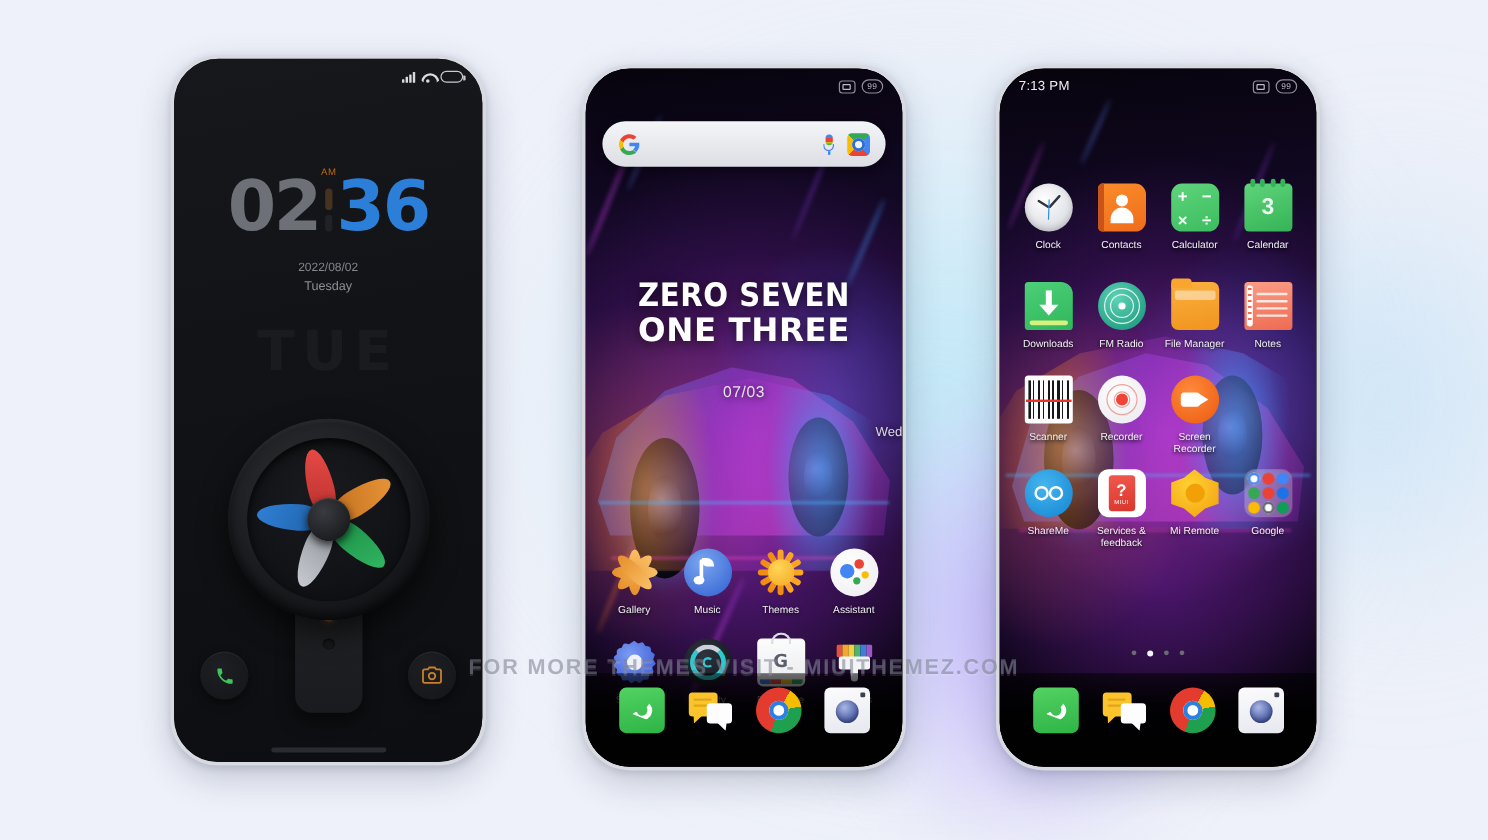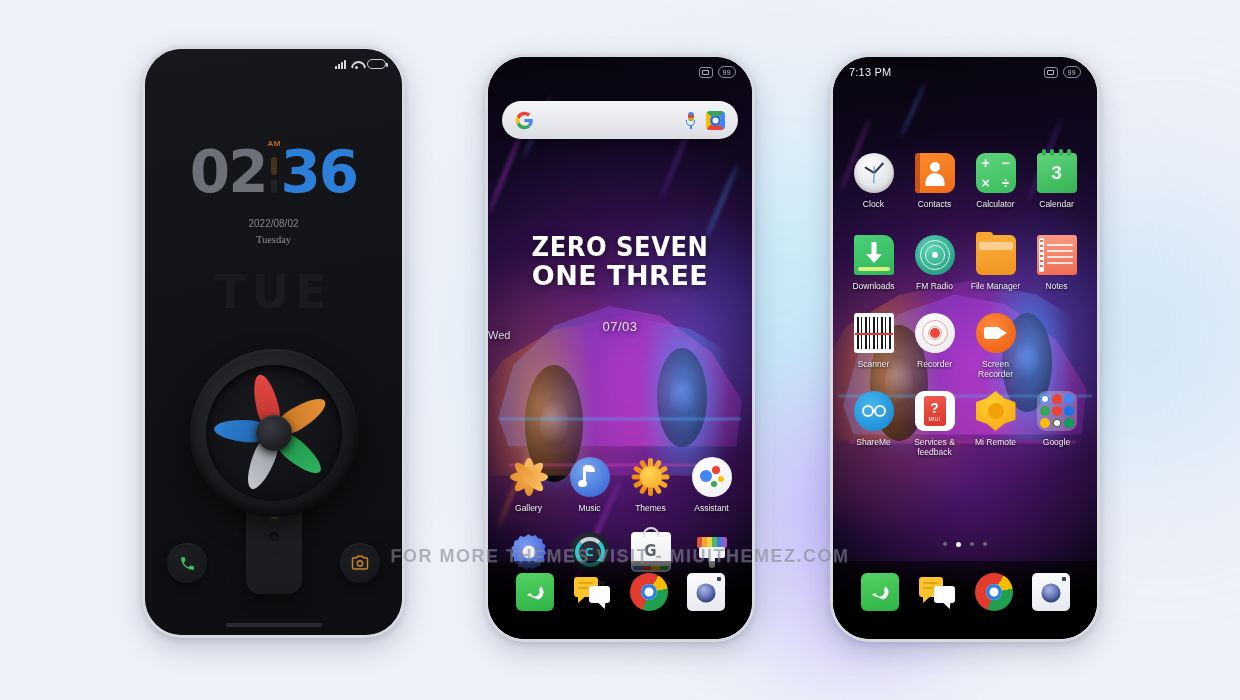--- a/index.html
+++ b/index.html
@@ -78,25 +78,25 @@
 
   
   #phone-lock .screen { background: linear-gradient(170deg,#17181c 0%, #121316 40%, #0d0e11 100%); }
   .lock-clock {
     position:absolute; top: 92px; left: 0; right: 0;
     display:flex; align-items:center; justify-content:center;
   }
   .lc-h { font-size: 58px; font-weight: 700; color:#6d7076; letter-spacing:-2px; font-family:"DejaVu Sans", sans-serif; line-height:1; }
   .lc-m { font-size: 58px; font-weight: 700; color:#2c7fd8; letter-spacing:-2px; font-family:"DejaVu Sans", sans-serif; line-height:1; }
   .lc-mid { position: relative; width: 14px; height: 62px; }
-  .lc-ampm { position:absolute; top:-2px; left:1px; font-size:8px; font-weight:700; color:#c06a18; letter-spacing:.5px; }
+  .lc-ampm { position:absolute; top:-2px; left:1px; font-size:8px; font-weight:400; color:#c06a18; letter-spacing:.5px; }
   .lc-pip { position:absolute; top:16px; left:4px; width:6px; height:18px; background:#46331f; border-radius:3px; }
   .lc-pip2 { position:absolute; top:38px; left:4px; width:6px; height:14px; background:#202227; border-radius:3px; }
   .lock-date { position:absolute; top:168px; left:0; right:0; text-align:center; color:#83868c; font-size:10px; line-height:1.45; }
-  .lock-day  { color:#8d9096; font-size:10.5px;font-family:Liberation Serif, serif; }
+  .lock-day  { color:#8d9096; font-size:10.5px; }
   .lock-tue {
     position:absolute; top:216px; left:0; right:0; text-align:center;
     font-size:46px; font-weight:700; letter-spacing:6px; color:#1a1b1f;
     font-family:"DejaVu Sans", sans-serif;
   }
 
   
   .fan-wrap { position:absolute; left:50%; top:300px; transform:translateX(-50%); width:178px; height:250px; }
   .fan-body {
     position:absolute; left:50%; top:115px; transform:translateX(-50%);
@@ -200,21 +200,21 @@
     background: conic-gradient(from 45deg, #4285f4 0deg 90deg, #ea4335 90deg 180deg, #fbbc05 180deg 270deg, #34a853 270deg 360deg); }
   .ic-lens::after { content:""; position:absolute; inset:4px; border-radius:50%; background:#f1f2f5; box-shadow: inset 0 0 0 2.5px #2d6fd4; }
 
   .wall-title {
     position:absolute; top:174px; left:0; right:0; text-align:center;
     color:#fff; z-index:4; text-shadow: 0 2px 10px rgba(0,0,0,.6);
   }
   .wt1 { font-size: 27px; font-weight:700; letter-spacing:.5px; font-family:"DejaVu Sans", sans-serif; font-stretch:condensed; }
   .wt2 { font-size: 27px; font-weight:700; letter-spacing:.5px; font-family:"DejaVu Sans", sans-serif; margin-top:-2px; }
   .wall-date { position:absolute; top:262px; left:0; right:0; text-align:center; color:#e7e2ef; font-size:13px; z-index:4; letter-spacing:.5px; text-shadow:0 1px 6px rgba(0,0,0,.8); }
-  .wall-dow  { position:absolute; top:272px; left:0; right:0; text-align:left; color:#dcd7e6; font-size:11px; z-index:4; text-shadow:0 1px 6px rgba(0,0,0,.8); }
+  .wall-dow  { position:absolute; top:297px; left:0; right:0; text-align:right; color:#dcd7e6; font-size:11px; z-index:4; text-shadow:0 1px 6px rgba(0,0,0,.8); }
 
   
   .appgrid {
     position:absolute; left:10px; right:10px;
     display:grid; grid-template-columns: repeat(4, 1fr);
     z-index: 5;
   }
   .app { display:flex; flex-direction:column; align-items:center; gap:6px; }
   .app-ic { width:40px; height:40px; position:relative; }
   .app-lbl { font-size:8.5px; color:#f1f1f5; text-align:center; line-height:1.2; text-shadow:0 1px 3px rgba(0,0,0,.9); }

